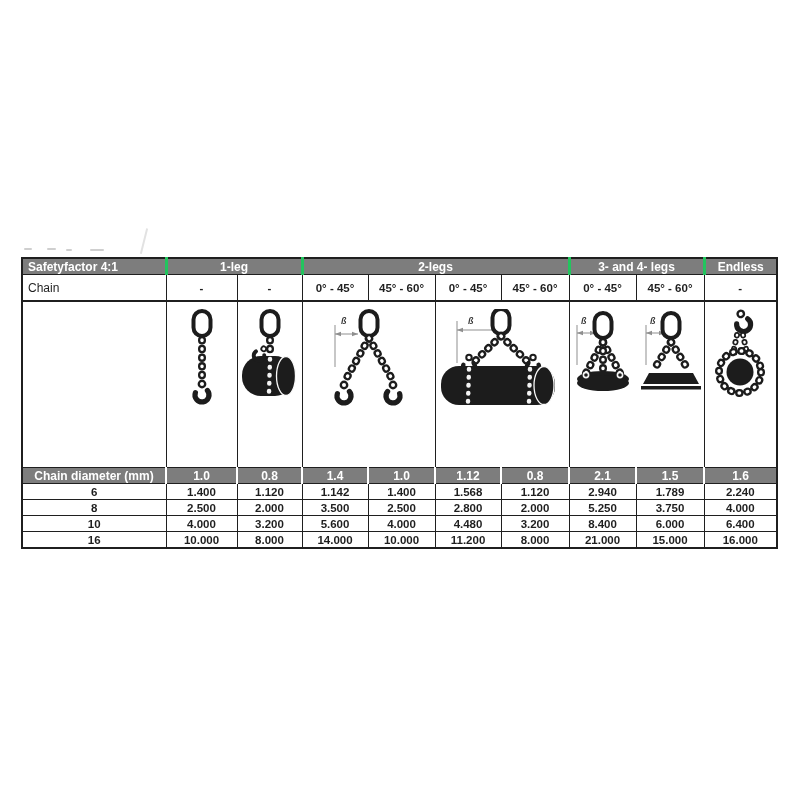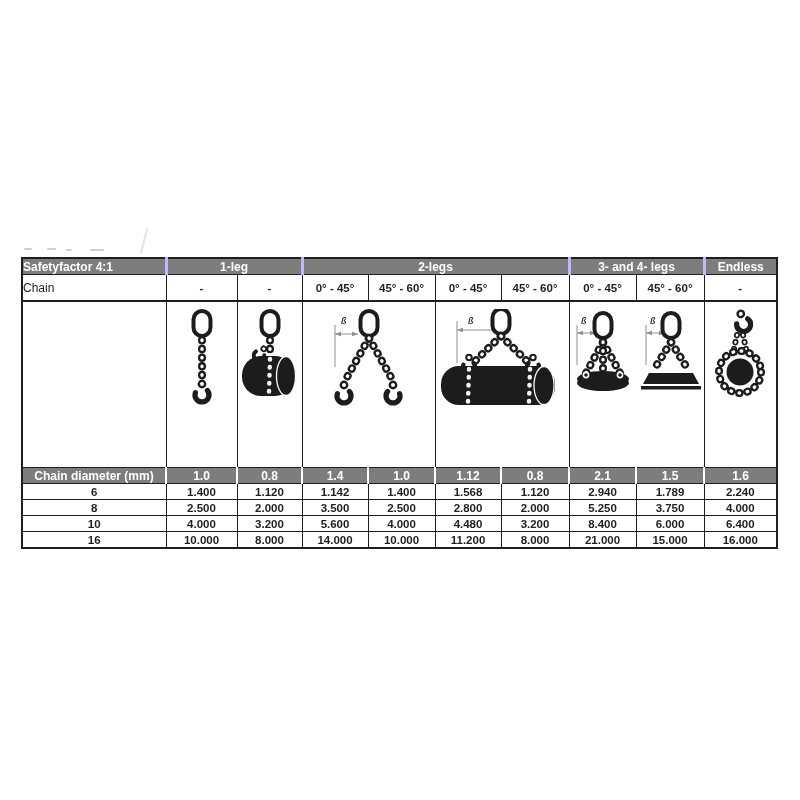--- a/index.html
+++ b/index.html
@@ -21,22 +21,22 @@
   .tbl td {
     border:1px solid var(--border,#1f1f1f);
     padding:0; text-align:center; vertical-align:middle;
     overflow:hidden; white-space:nowrap;
     font-size:11.5px; font-weight:bold; color:var(--text,#1f1f1f);
   }
   tr.hdr td {
     height:15px; background:var(--header_bg,#7d7d7d);
     color:var(--header_text,#fff); font-size:12px; font-weight:bold;
   }
-  td.cell-left { text-align:left; }
-  td.gap3 { border-left:3px solid #c4b5fd; }
+  td.cell-left { text-align:left; padding-left:5px; }
+  td.gap3 { border-left:3px solid #22c55e; }
   td.gap2 { border-left:2.5px solid #fff; }
   tr.angle td { height:25px; border-bottom:2px solid var(--border,#1f1f1f); }
   tr.angle td.cell-left { font-weight:normal; font-size:12px; }
   tr.imgs td { height:165px; vertical-align:top; }
   .figwrap { display:flex; justify-content:center; align-items:flex-start; gap:5px; padding-top:7px; }
   tr.factor td {
     height:15px; background:var(--header_bg,#7d7d7d);
     color:var(--header_text,#fff); font-size:12px;
   }
   tr.data td { height:15px; }

